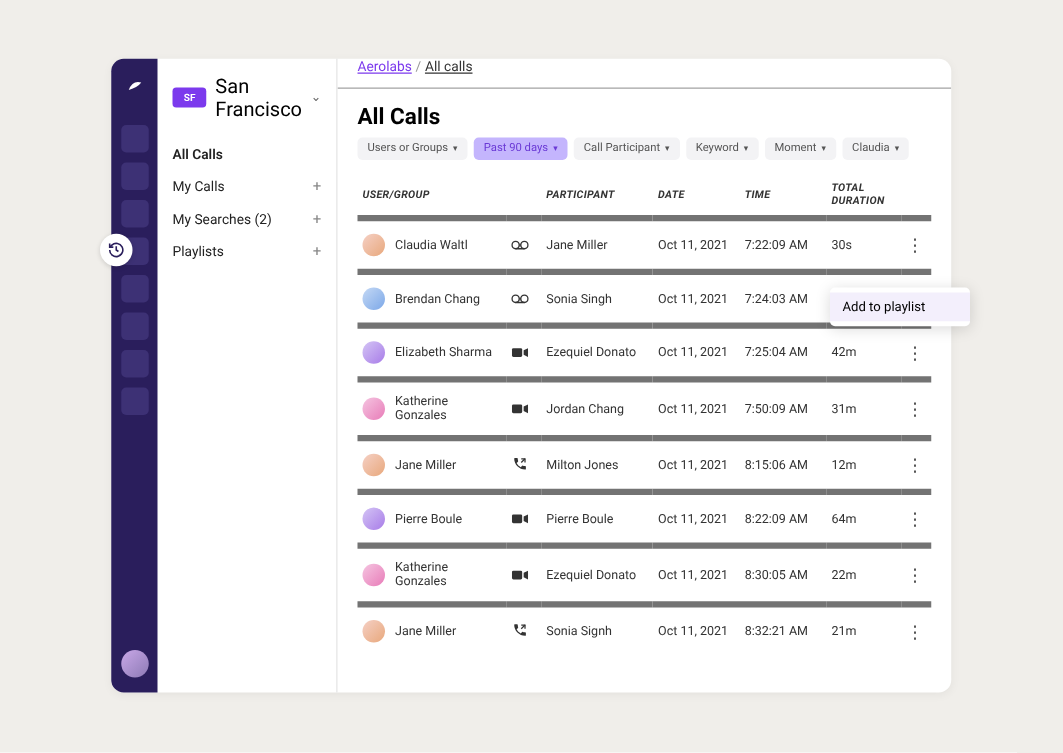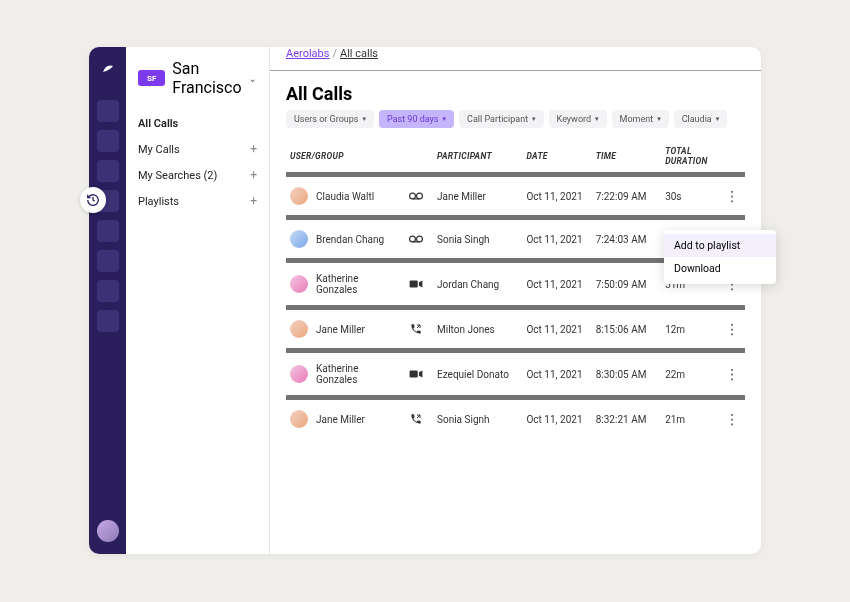--- a/index.html
+++ b/index.html
@@ -175,20 +175,39 @@
                 </span></td>
               <td>Sonia Singh</td>
               <td>Oct 11, 2021</td>
               <td>7:24:03 AM</td>
               <td>15s</td>
               <td class="menu-dots">⋮</td>
             </tr>
             <tr>
               <td>
                 <div class="user-cell">
+                  <div class="av a3"></div>
+                  <span>Elizabeth Sharma</span>
+                </div>
+              </td>
+              <td><span class="call-icon">
+                  <svg width="14" height="10" viewBox="0 0 24 16" fill="#333">
+                    <rect x="1" y="2" width="14" height="12" rx="2"></rect>
+                    <path d="M17 5l6-3v12l-6-3z"></path>
+                  </svg>
+                </span></td>
+              <td>Ezequiel Donato</td>
+              <td>Oct 11, 2021</td>
+              <td>7:25:04 AM</td>
+              <td>42m</td>
+              <td class="menu-dots">⋮</td>
+            </tr>
+            <tr>
+              <td>
+                <div class="user-cell">
                   <div class="av a4"></div>
                   <span>Katherine Gonzales</span>
                 </div>
               </td>
               <td><span class="call-icon">
                   <svg width="14" height="10" viewBox="0 0 24 16" fill="#333">
                     <rect x="1" y="2" width="14" height="12" rx="2"></rect>
                     <path d="M17 5l6-3v12l-6-3z"></path>
                   </svg>
                 </span></td>
@@ -214,20 +233,39 @@
                 </span></td>
               <td>Milton Jones</td>
               <td>Oct 11, 2021</td>
               <td>8:15:06 AM</td>
               <td>12m</td>
               <td class="menu-dots">⋮</td>
             </tr>
             <tr>
               <td>
                 <div class="user-cell">
+                  <div class="av a3"></div>
+                  <span>Pierre Boule</span>
+                </div>
+              </td>
+              <td><span class="call-icon">
+                  <svg width="14" height="10" viewBox="0 0 24 16" fill="#333">
+                    <rect x="1" y="2" width="14" height="12" rx="2"></rect>
+                    <path d="M17 5l6-3v12l-6-3z"></path>
+                  </svg>
+                </span></td>
+              <td>Pierre Boule</td>
+              <td>Oct 11, 2021</td>
+              <td>8:22:09 AM</td>
+              <td>64m</td>
+              <td class="menu-dots">⋮</td>
+            </tr>
+            <tr>
+              <td>
+                <div class="user-cell">
                   <div class="av a4"></div>
                   <span>Katherine Gonzales</span>
                 </div>
               </td>
               <td><span class="call-icon">
                   <svg width="14" height="10" viewBox="0 0 24 16" fill="#333">
                     <rect x="1" y="2" width="14" height="12" rx="2"></rect>
                     <path d="M17 5l6-3v12l-6-3z"></path>
                   </svg>
                 </span></td>
@@ -258,14 +296,13 @@
               <td class="menu-dots">⋮</td>
             </tr>
           </tbody>
       </table>
     </div>
   </div>
 </div>
 
 <div class="popover">
   <div class="pop-item hi">Add to playlist</div>
-  <div class="pop-item">Download</div>
 </div>
 
 </body></html>

